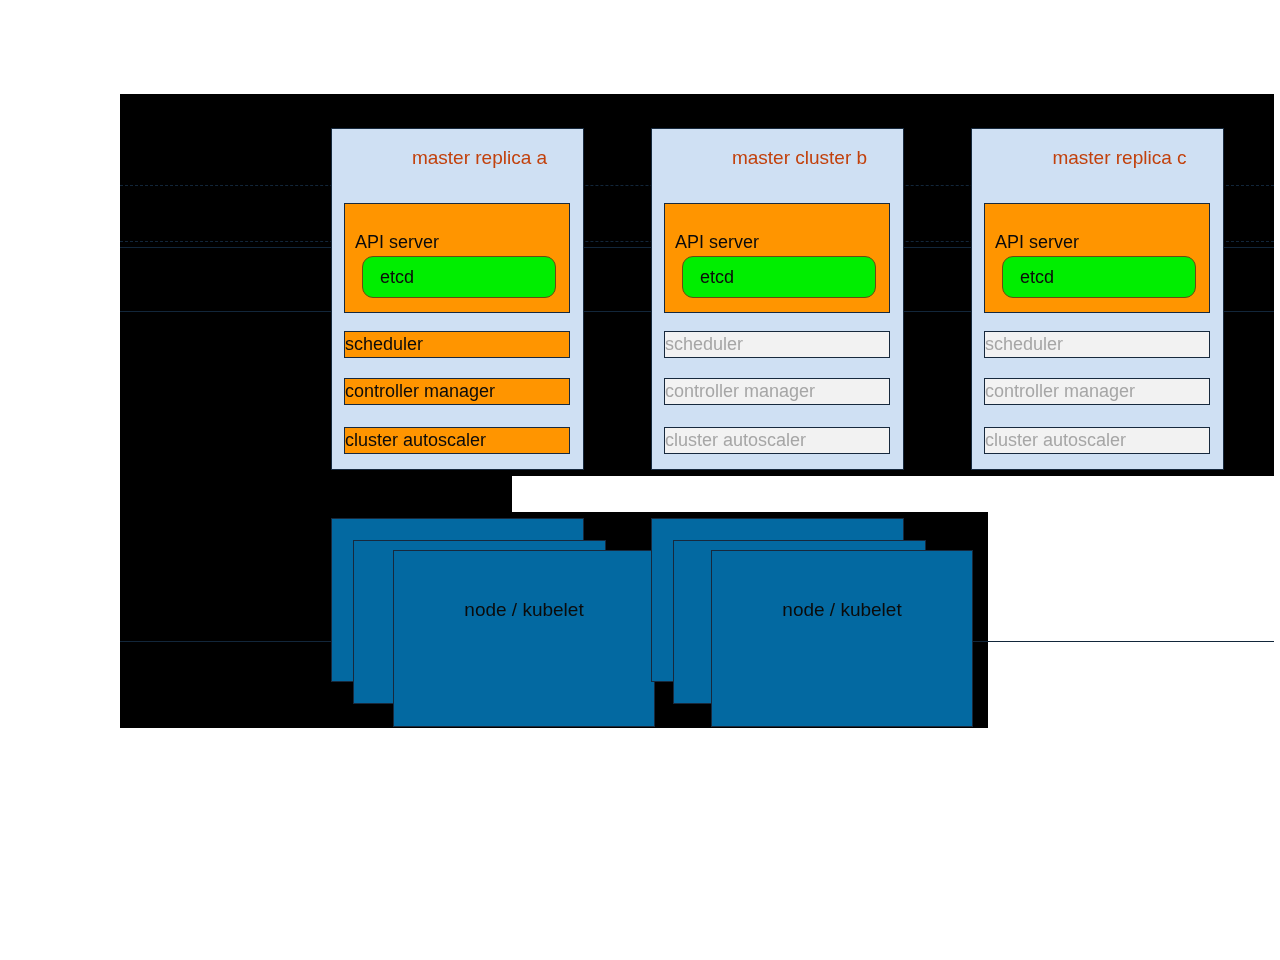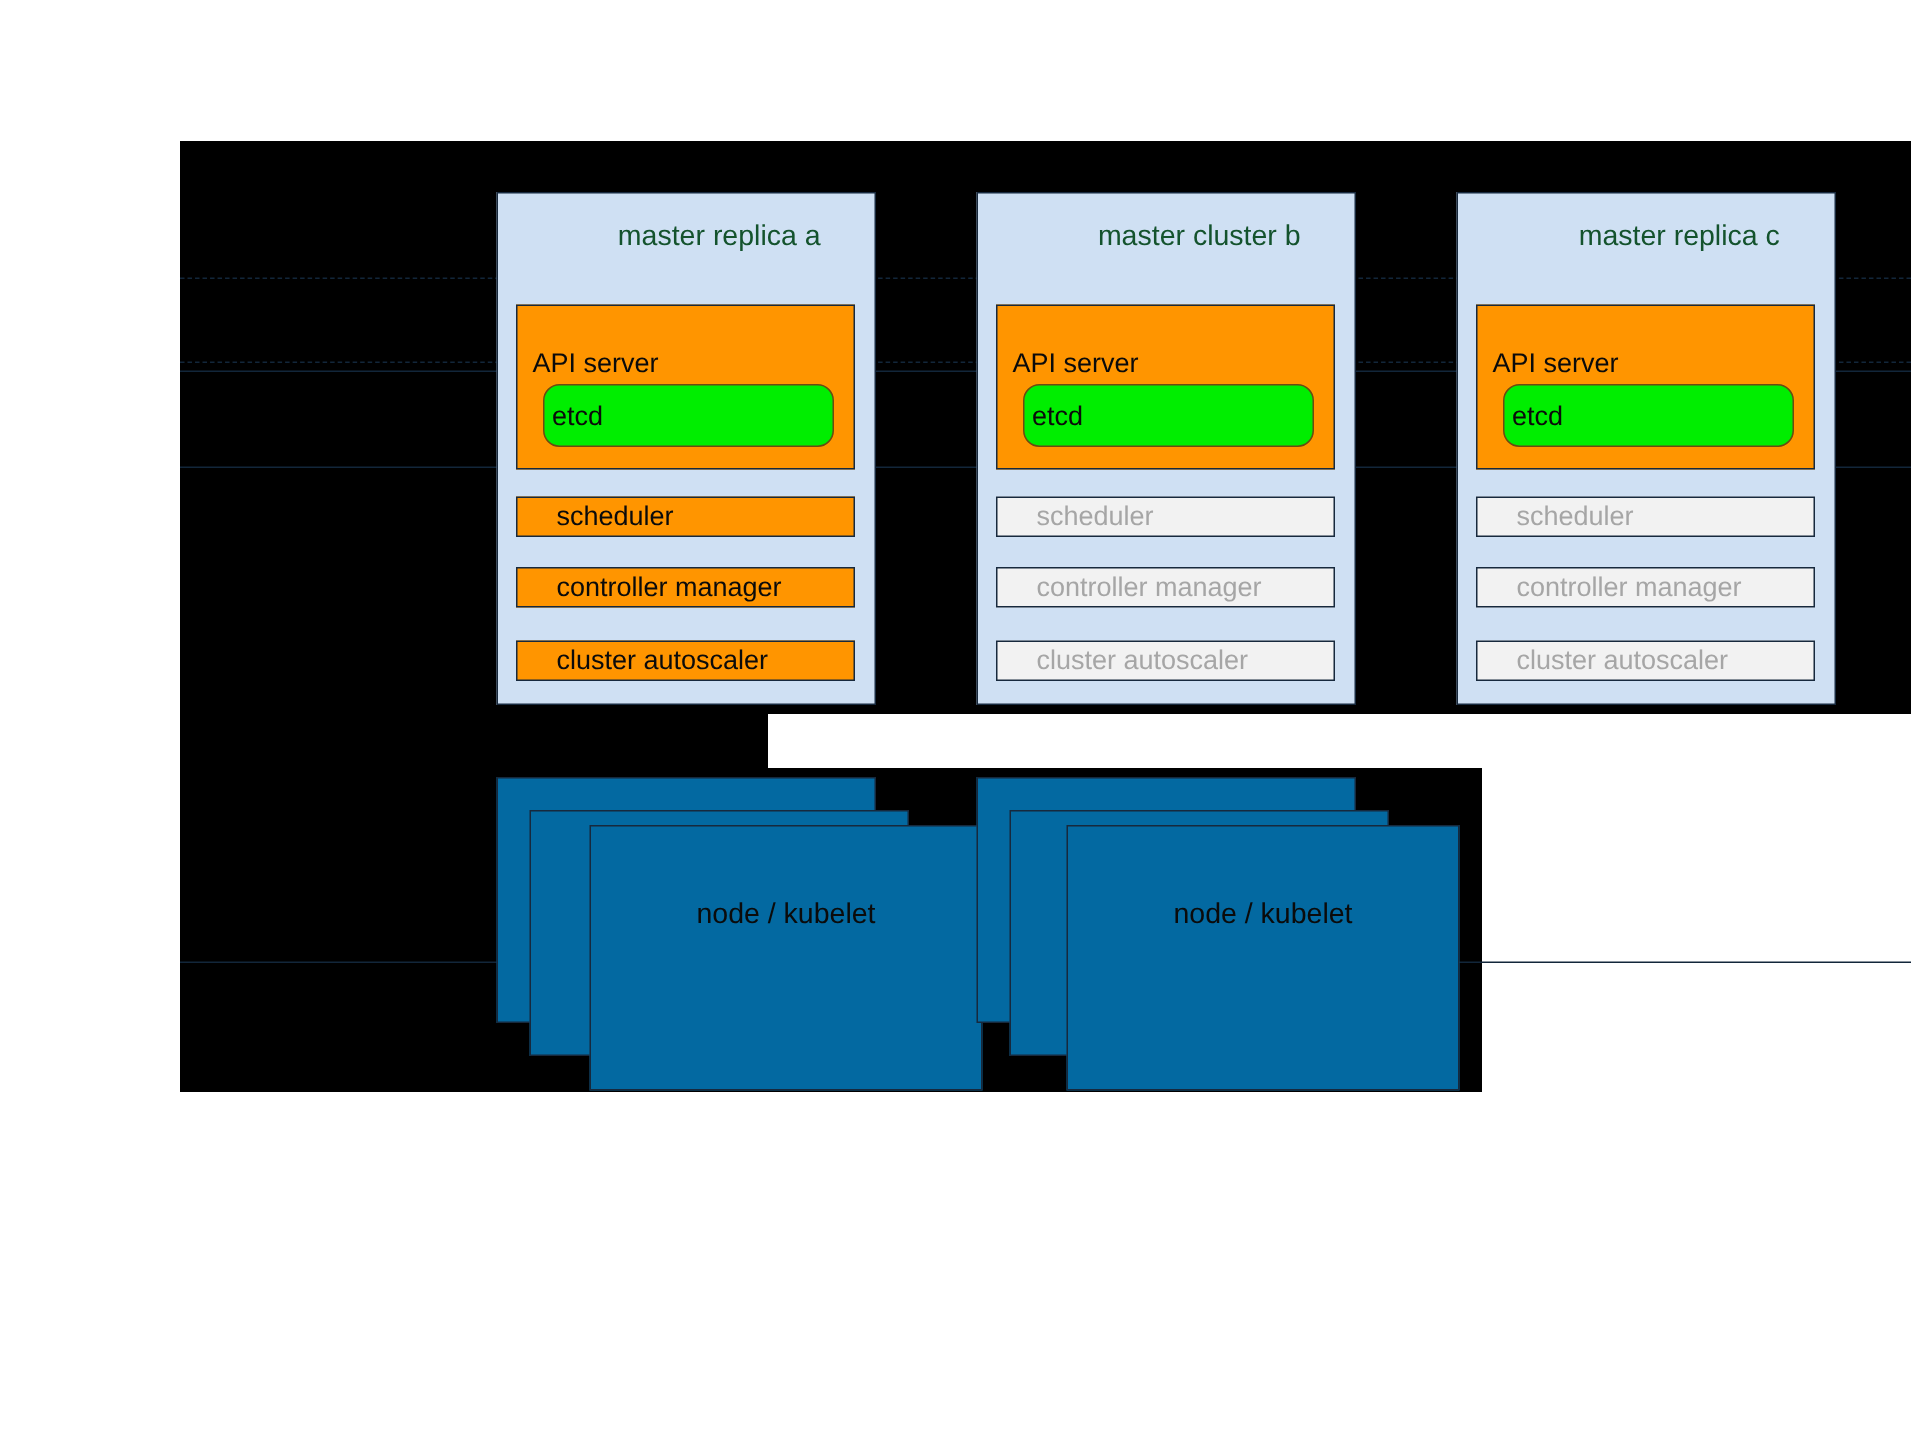--- a/index.html
+++ b/index.html
@@ -59,31 +59,31 @@
     flex-direction: column;
     align-items: stretch;
   }
 
   .master-title {
     height: 57px;
     display: flex;
     align-items: center;
     justify-content: center;
     font-size: 19px;
-    color: #14532d;
+    color: #c2410c;
     margin-left: 44px;
   }
 
   .svc {
     position: absolute;
     box-sizing: border-box;
     border: 1px solid #17293d;
     display: flex;
     align-items: center;
-    padding-left: 26px;
+    padding-left: 0;
     font-size: 18px;
     color: #0b0b0b;
   }
 
   .svc.active {
     background: #ff9500;
   }
 
   .svc.inactive {
     background: #f2f2f2;
@@ -106,21 +106,21 @@
   }
 
   .etcd {
     position: absolute;
     box-sizing: border-box;
     background: #00ee00;
     border: 1px solid #6b4b12;
     border-radius: 11px;
     display: flex;
     align-items: center;
-    padding-left: 5px;
+    padding-left: 17px;
     font-size: 18px;
     color: #0b0b0b;
   }
 
   
   .node-card {
     position: absolute;
     box-sizing: border-box;
     background: #0369a1;
     border: 1px solid #17293d;

